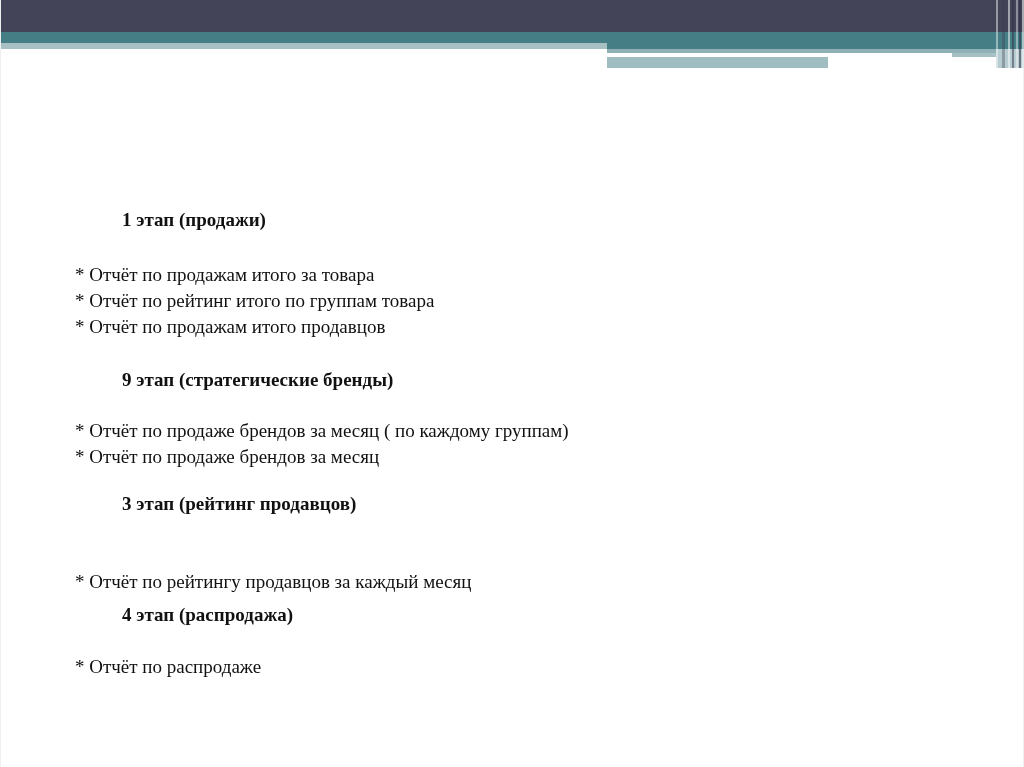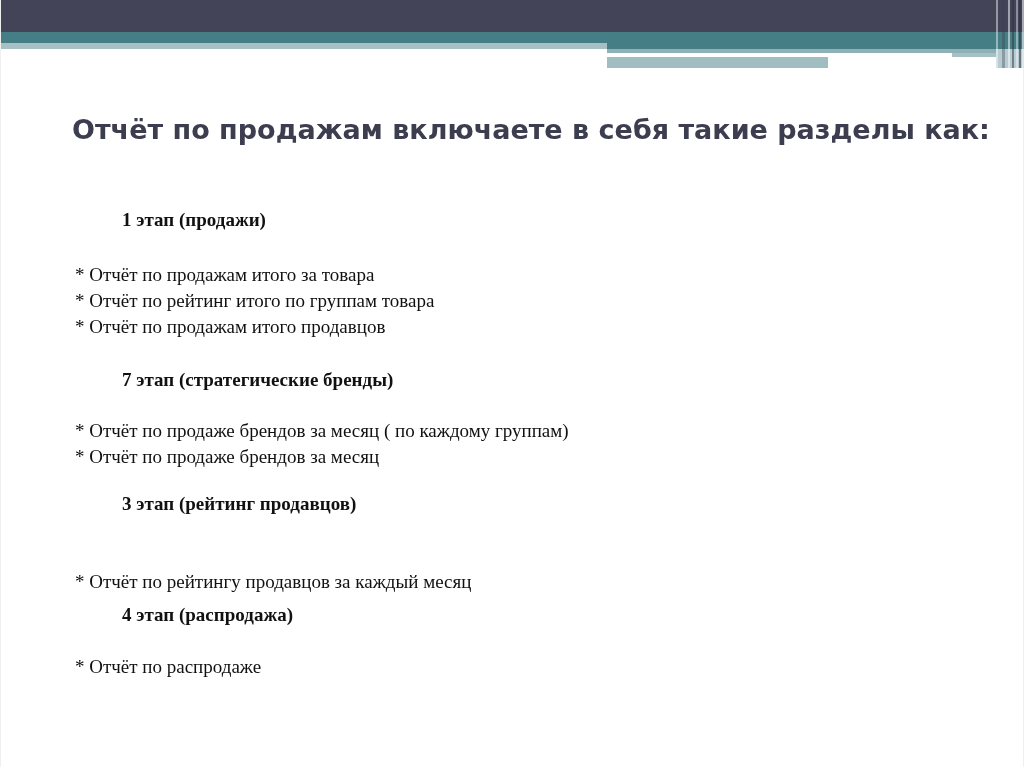--- a/index.html
+++ b/index.html
@@ -89,29 +89,28 @@
   <div class="bar bar-light-right-c"></div>
   <div class="bar bar-light-right-d"></div>
   <div class="vstripe vs1"></div>
   <div class="vstripe vs2"></div>
   <div class="vstripe vs3"></div>
   <div class="vstripe vs4"></div>
   <div class="vstripe vs5"></div>
   <div class="vstripe vs6"></div>
   <div class="vstripe vs7"></div>
 
-  <h1 class="title">Отчёт по продажам включаете в себя такие разделы как:</h1>
 
   <div class="content">
     <div class="line heading" style="top:0px">1 этап (продажи)</div>
     <div class="line" style="top:55px">* Отчёт по продажам итого за товара</div>
     <div class="line" style="top:81px">* Отчёт по рейтинг итого по группам товара</div>
     <div class="line" style="top:107px">* Отчёт по продажам итого продавцов</div>
 
-    <div class="line heading" style="top:160px">7 этап (стратегические бренды)</div>
+    <div class="line heading" style="top:160px">9 этап (стратегические бренды)</div>
     <div class="line" style="top:211px">* Отчёт по продаже брендов за месяц ( по каждому группам)</div>
     <div class="line" style="top:237px">* Отчёт по продаже брендов за месяц</div>
 
     <div class="line heading" style="top:284px">3 этап (рейтинг продавцов)</div>
     <div class="line" style="top:362px"> * Отчёт по рейтингу продавцов за каждый месяц</div>
 
     <div class="line heading" style="top:395px">4 этап (распродажа)</div>
     <div class="line" style="top:447px">* Отчёт по распродаже</div>
   </div>
 </div>

